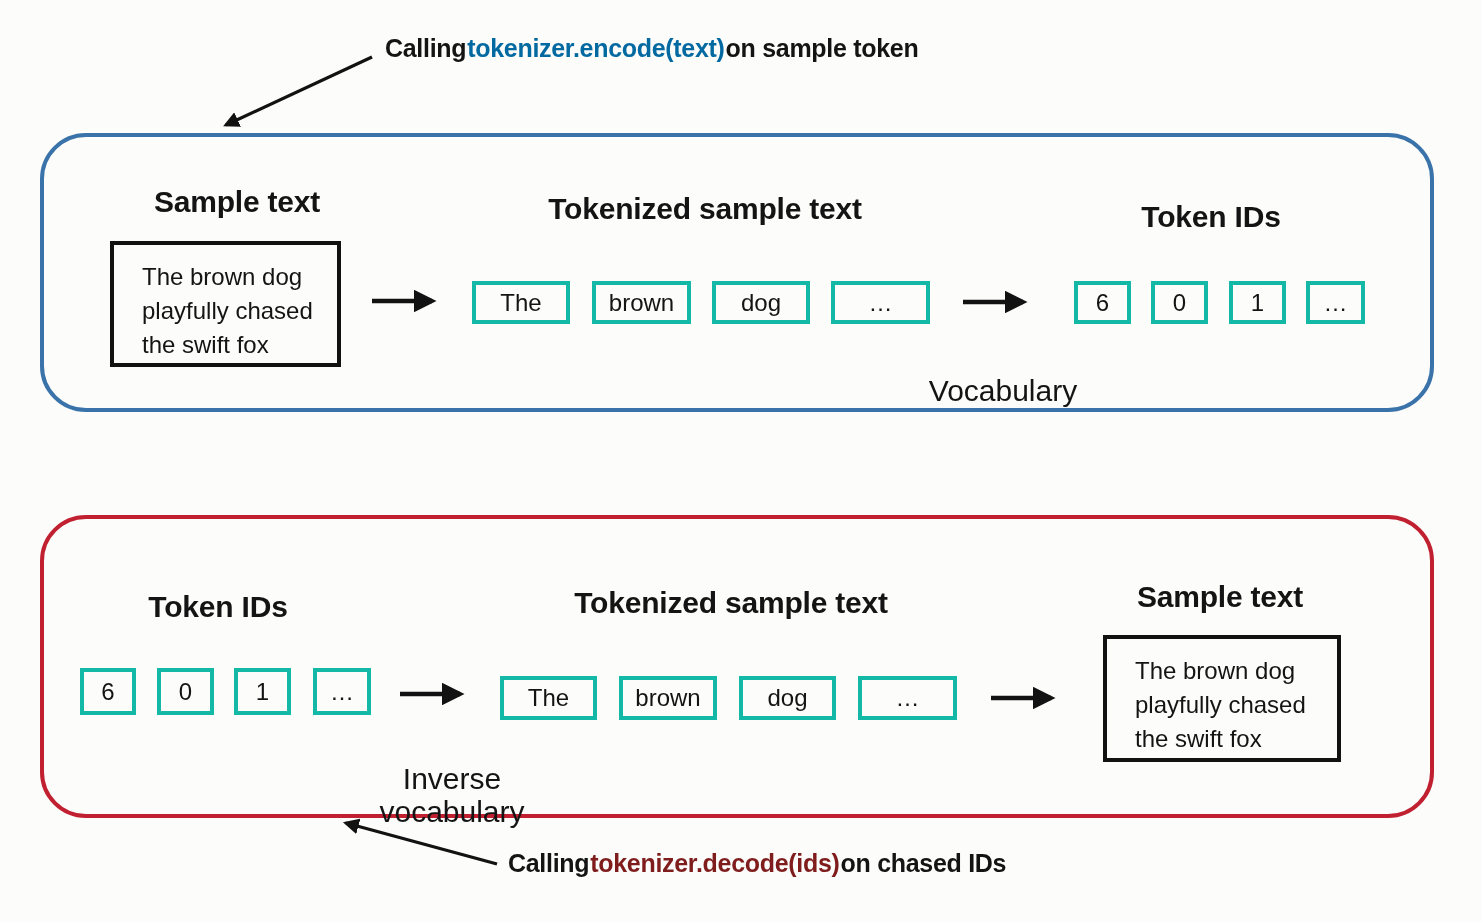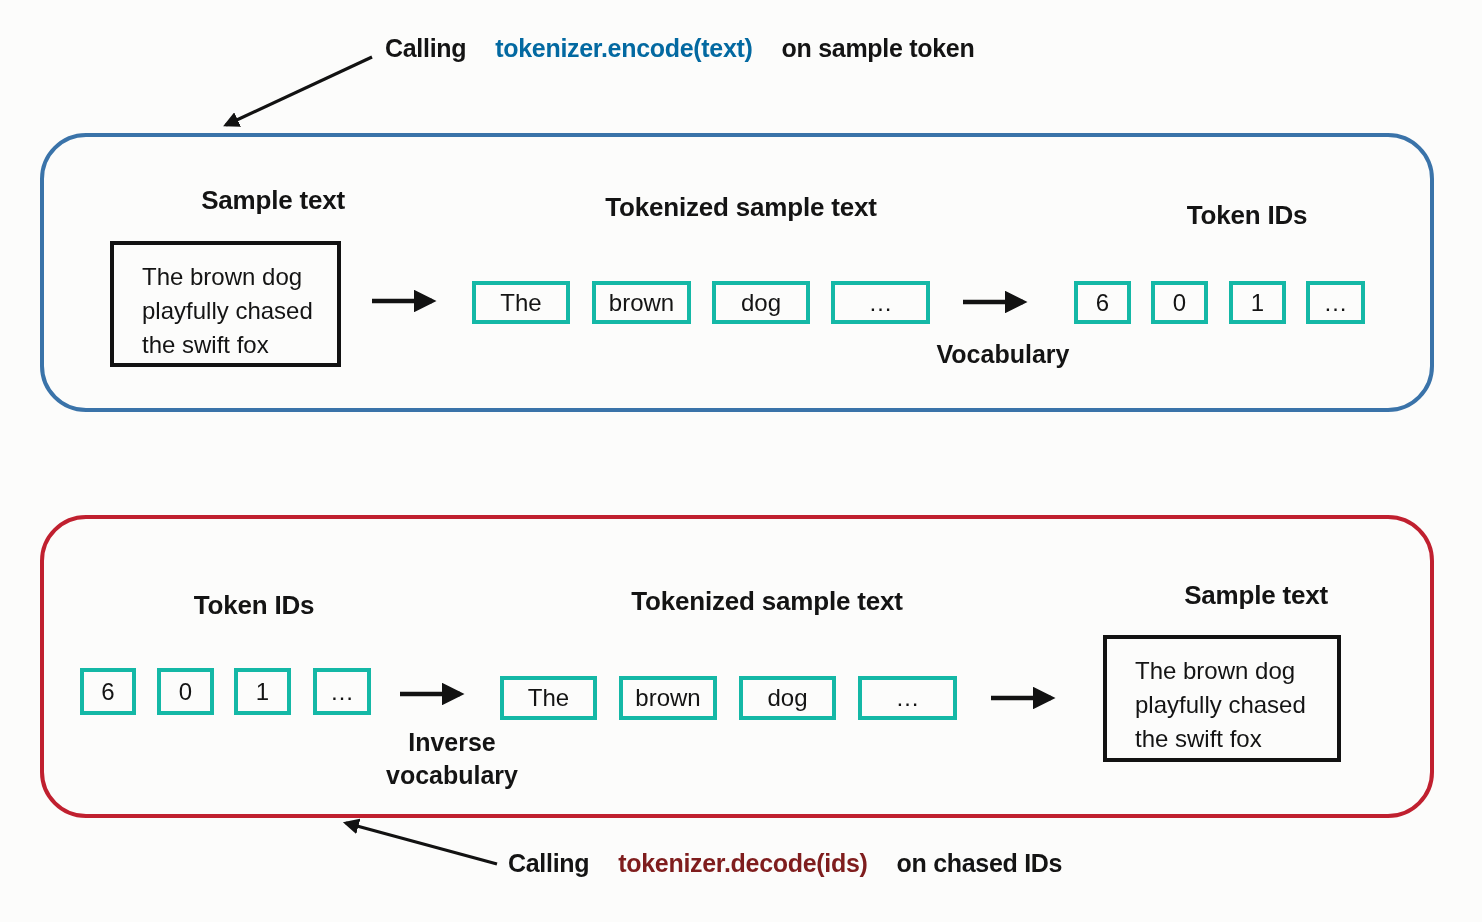--- a/index.html
+++ b/index.html
@@ -11,21 +11,21 @@
     font-family: "Liberation Sans", "DejaVu Sans", sans-serif;
     color: #141414;
     overflow: hidden;
   }
   .abs { position: absolute; }
 
   
   .caption {
     display: flex;
     align-items: baseline;
-    gap: 29px;
+    gap: 1px;
     font-size: 25px;
     font-weight: 700;
     white-space: nowrap;
     letter-spacing: -0.3px;
   }
   .caption .code-encode { color: #0369a1; }
   .caption .code-decode { color: #7f1d1d; }
 
   
   .panel {
@@ -34,35 +34,35 @@
     width: 1394px;
     border-radius: 46px;
     background: transparent;
   }
   .panel-encode { top: 133px; height: 279px; border: 4px solid #3a73a9; }
   .panel-decode { top: 515px; height: 303px; border: 4px solid #c0202f; }
 
   .heading {
     position: absolute;
     transform: translateX(-50%);
-    font-size: 26px;
+    font-size: 30px;
     font-weight: 700;
     white-space: nowrap;
     letter-spacing: -0.2px;
-    margin-left: 36px;
   }
 
   .plain-label {
     position: absolute;
     transform: translateX(-50%);
-    font-size: 25px;
-    font-weight: 700;
+    font-size: 30px;
+    font-weight: 400;
     text-align: center;
     white-space: pre-line;
     line-height: 33px;
+    margin-top: 36px;
   }
 
   .sample-box {
     position: absolute;
     border: 4px solid #121212;
     background: transparent;
     font-size: 24px;
     line-height: 34px;
     white-space: pre-line;
     padding: 15px 0 0 28px;

